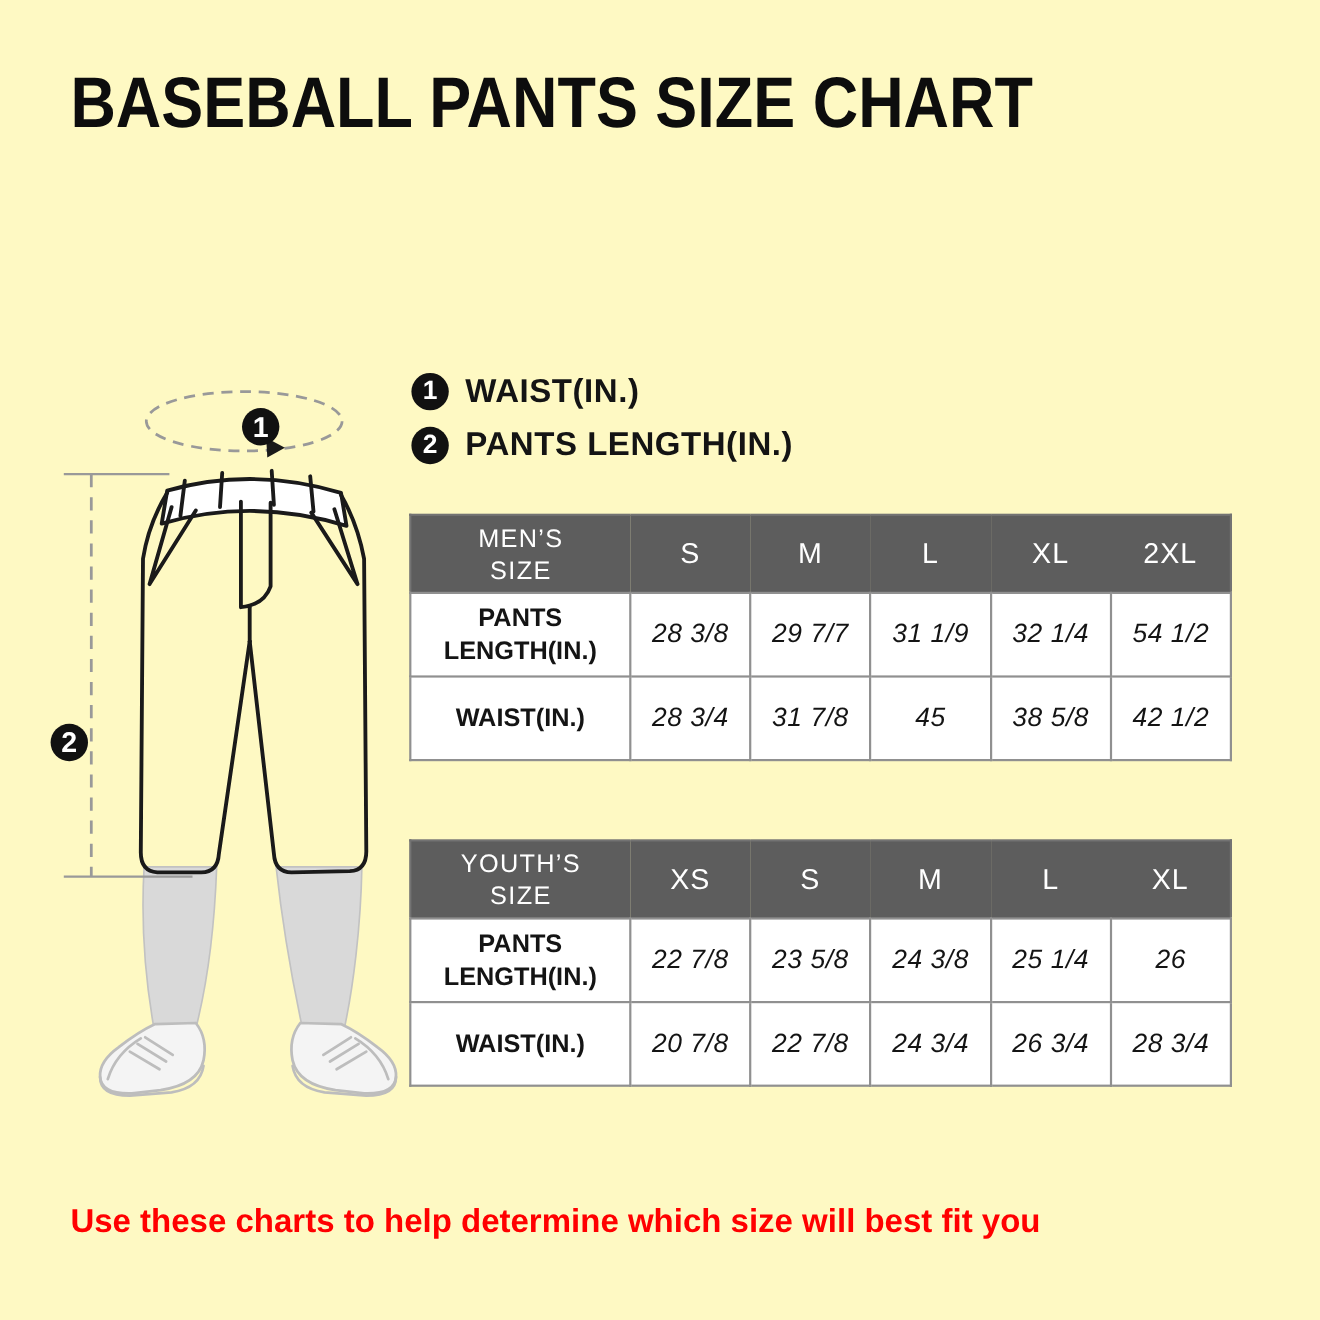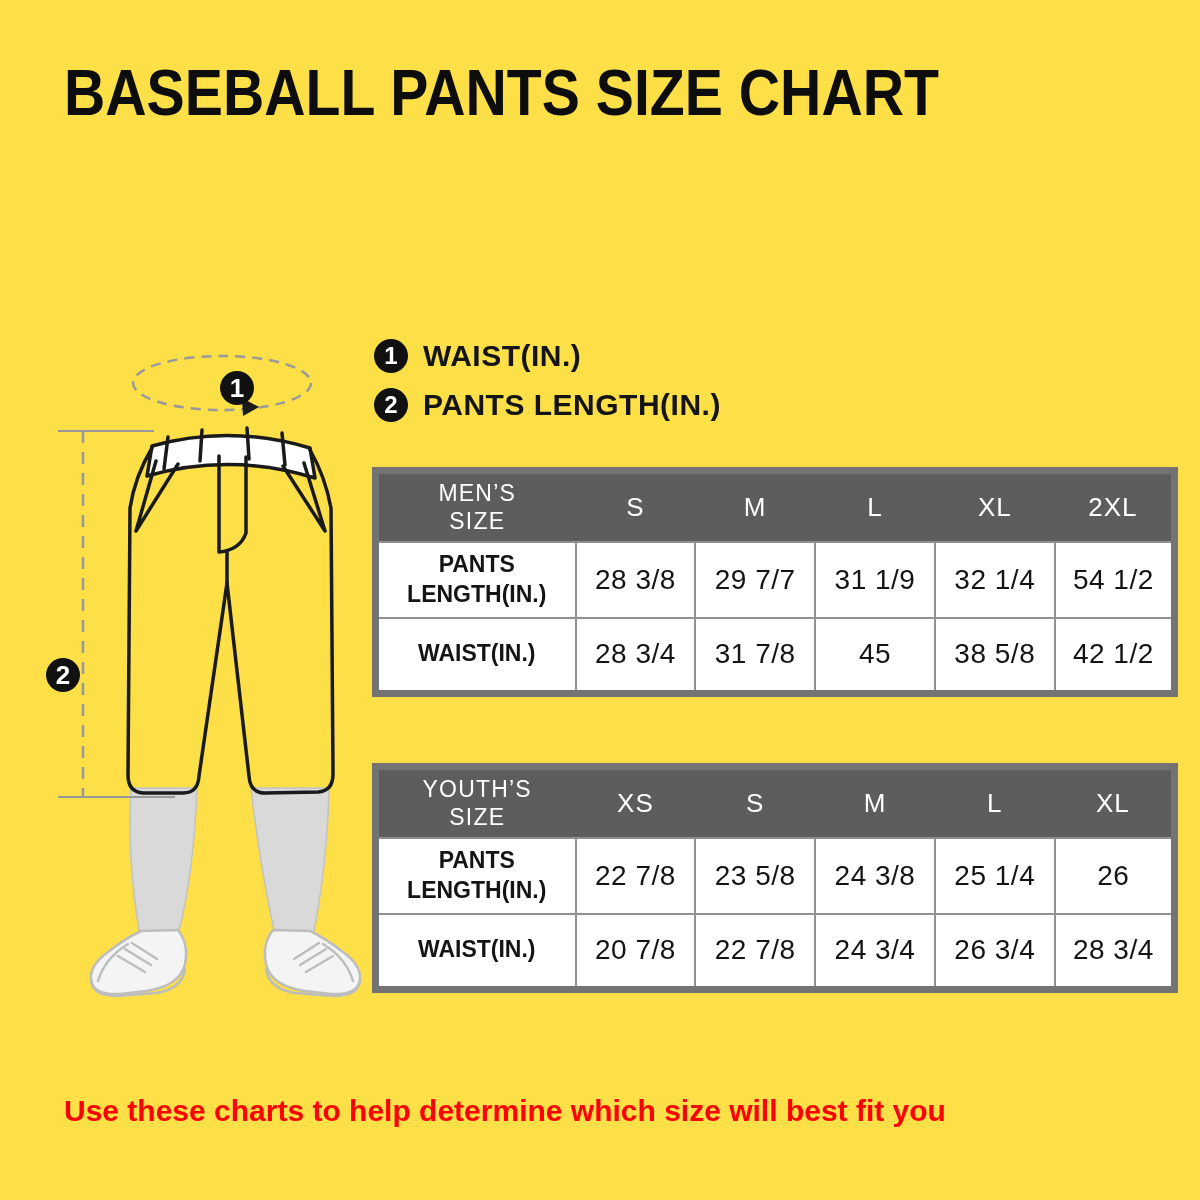--- a/index.html
+++ b/index.html
@@ -2,21 +2,21 @@
 <html><head>
 <meta charset="utf-8">
 <style>
   * { box-sizing: border-box; }
   html, body { margin: 0; padding: 0; background: #ffffff; }
   body { font-family: "Liberation Sans", sans-serif; }
   .canvas {
     position: relative;
     width: 1200px;
     height: 1200px;
-    background: #fde047;
+    background: #fef9c3;
     overflow: hidden;
   }
 
   
   .page-title {
     position: absolute;
     left: 64px;
     top: 60px;
     margin: 0;
     font-size: 65px;
@@ -91,24 +91,24 @@
     left: 28px;
     top: 338px;
     width: 365px;
     height: 700px;
   }
 
   
   .size-table {
     position: absolute;
     left: 372px;
-    width: 806px;
+    width: 748px;
     border-collapse: collapse;
     table-layout: fixed;
-    border: 7px solid #737373;
+    border: 2px solid #737373;
   }
   .size-table.mens   { top: 467px; }
   .size-table.youths { top: 763px; }
   .size-table col.label-col { width: 200px; }
   .size-table thead th {
     background: #5d5d5d;
     color: #ffffff;
     border: 0;
     height: 71px;
     padding: 0;
@@ -134,24 +134,25 @@
     vertical-align: middle;
     padding: 0 6px;
   }
   .size-table tbody th {
     font-size: 23px;
     font-weight: 700;
     color: #141414;
     line-height: 1.3;
   }
   .size-table tbody td {
-    font-size: 28px;
+    font-size: 24px;
     font-weight: 400;
     color: #141414;
     letter-spacing: 0.5px;
+    font-style: italic;
   }
 </style>
 </head>
 <body>
 
 <div class="canvas">
 
   <h1 class="page-title">BASEBALL PANTS SIZE CHART</h1>
 
 

